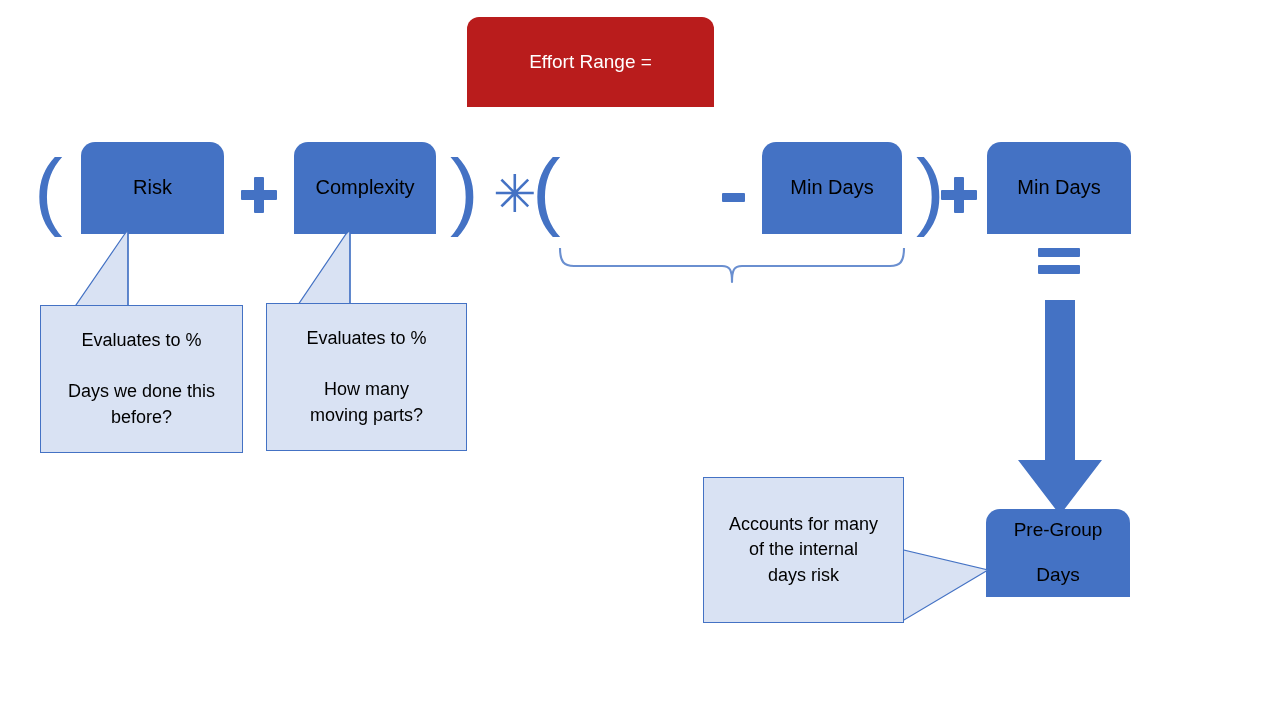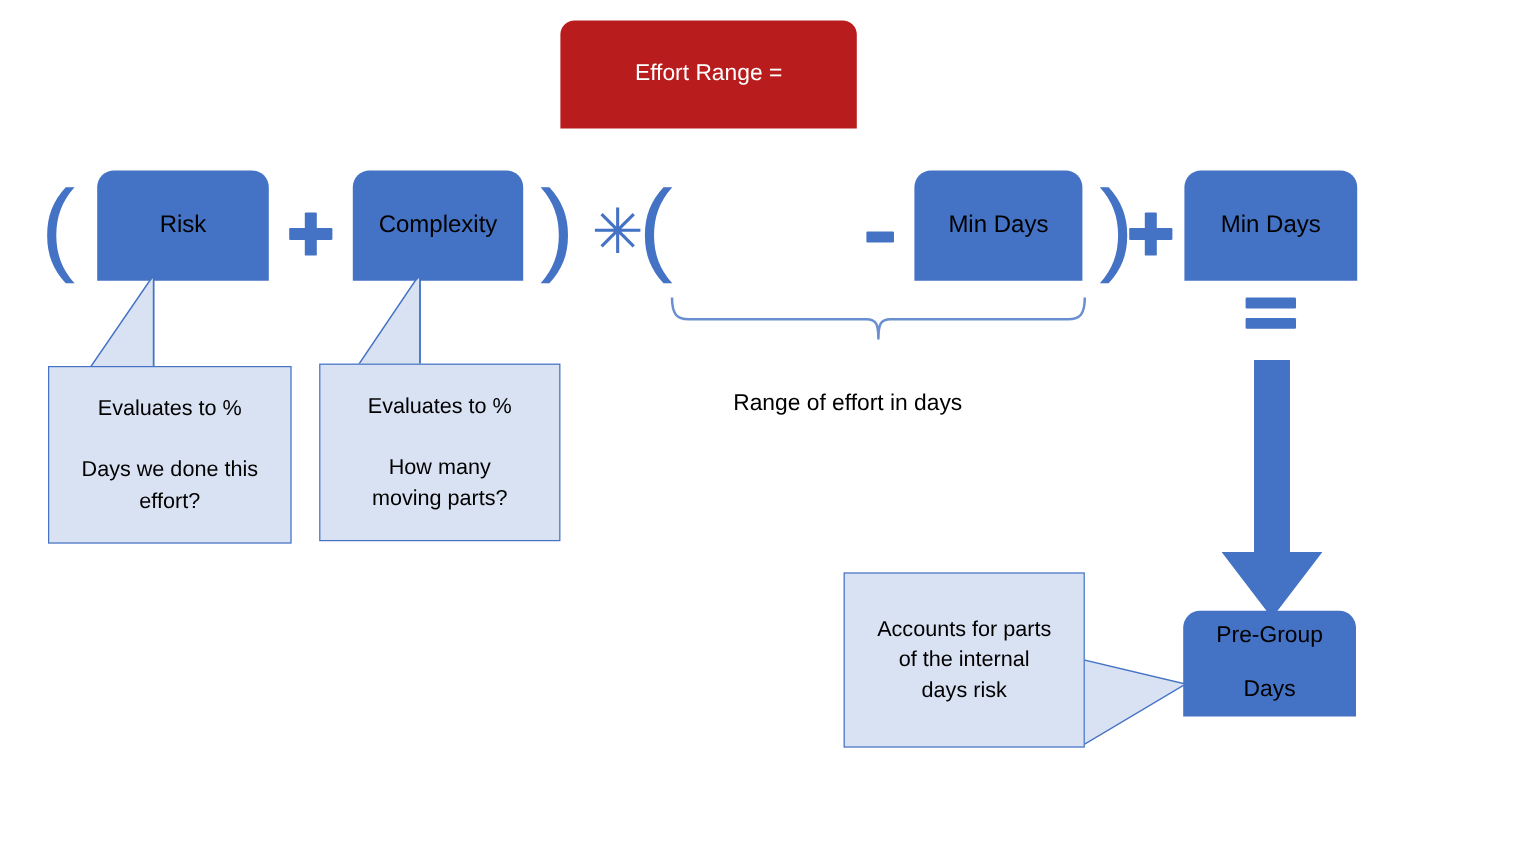--- a/index.html
+++ b/index.html
@@ -150,47 +150,46 @@
   </div>
 
   <svg class="tail-svg" style="left:38px;top:230px;" width="210" height="85" viewBox="0 0 210 85">
     <polygon points="90,0 90,78 36,78 86,5" fill="#D9E2F3" stroke="#4472C4" stroke-width="1.2" stroke-linejoin="miter"></polygon>
     <line x1="90" y1="0" x2="90" y2="78" stroke="#4472C4" stroke-width="1.2"></line>
   </svg>
   <div class="callout" style="left:40px;top:305px;width:203px;height:148px;font-size:18px;">
     <span class="callout-text">
       <span>Evaluates to %</span><br><br>
       <span>Days we done this</span><br>
-      <span>effort?</span>
+      <span>before?</span>
     </span>
   </div>
 
   <svg class="tail-svg" style="left:265px;top:230px;" width="210" height="82" viewBox="0 0 210 82">
     <polygon points="85,0 85,75 33,75 81,4" fill="#D9E2F3" stroke="#4472C4" stroke-width="1.2" stroke-linejoin="miter"></polygon>
     <line x1="85" y1="0" x2="85" y2="75" stroke="#4472C4" stroke-width="1.2"></line>
   </svg>
   <div class="callout" style="left:266px;top:303px;width:201px;height:148px;font-size:18px;">
     <span class="callout-text">
       <span>Evaluates to %</span><br><br>
       <span>How many</span><br>
       <span>moving parts?</span>
     </span>
   </div>
 
   <svg class="tail-svg" style="left:556px;top:248px;" width="352" height="66" viewBox="0 0 352 66">
     <path d="M4,0 C4,14 8,18 18,18 L166,18 C174,18 176,22 176,34
              C176,22 178,18 186,18 L334,18 C344,18 348,14 348,0" fill="none" stroke="#6A8FD0" stroke-width="2.1" stroke-linecap="round" stroke-linejoin="round"></path>
   </svg>
-  <div class="caption" style="left:611px;top:326px;font-size:19px;">Range of effort in days</div>
 
   <svg class="tail-svg" style="left:895px;top:548px;" width="100" height="76" viewBox="0 0 100 76">
     <polygon points="0,0 0,72 9,72 93,22" fill="#D9E2F3" stroke="#4472C4" stroke-width="1.2" stroke-linejoin="miter"></polygon>
     <line x1="0" y1="0" x2="0" y2="72" stroke="#D9E2F3" stroke-width="2.4"></line>
   </svg>
   <div class="callout" style="left:703px;top:477px;width:201px;height:146px;font-size:18px;">
     <span class="callout-text">
-      <span>Accounts for parts</span><br>
+      <span>Accounts for many</span><br>
       <span>of the internal</span><br>
       <span>days risk</span>
     </span>
   </div>
 
 </div>
 
 </body></html>

